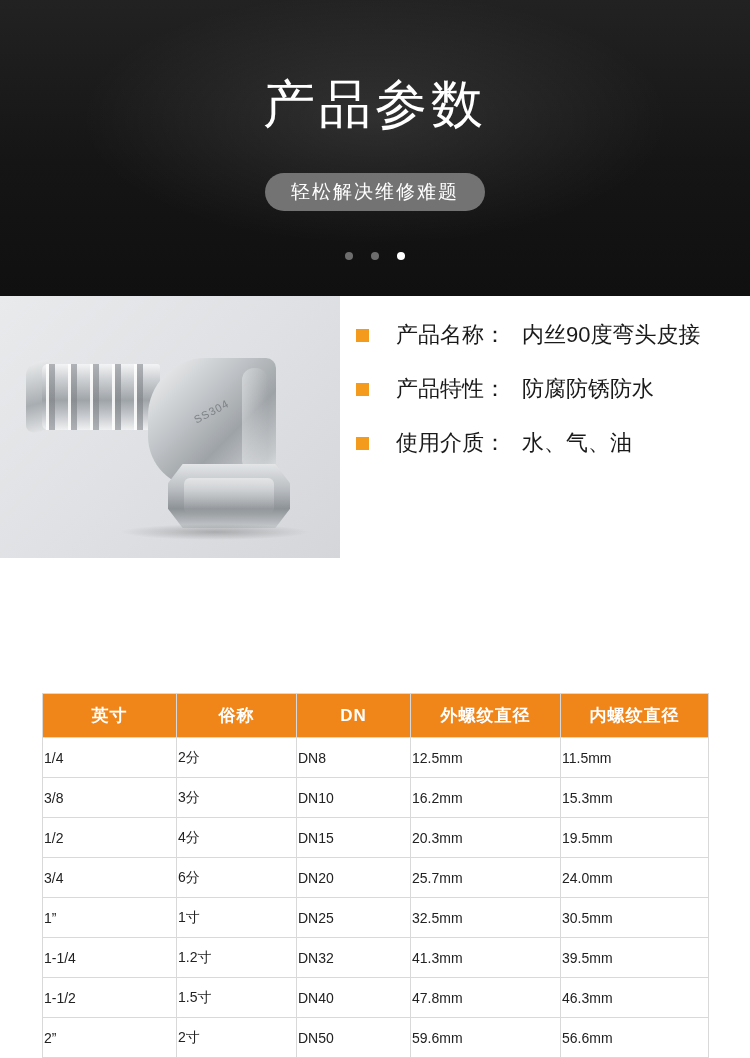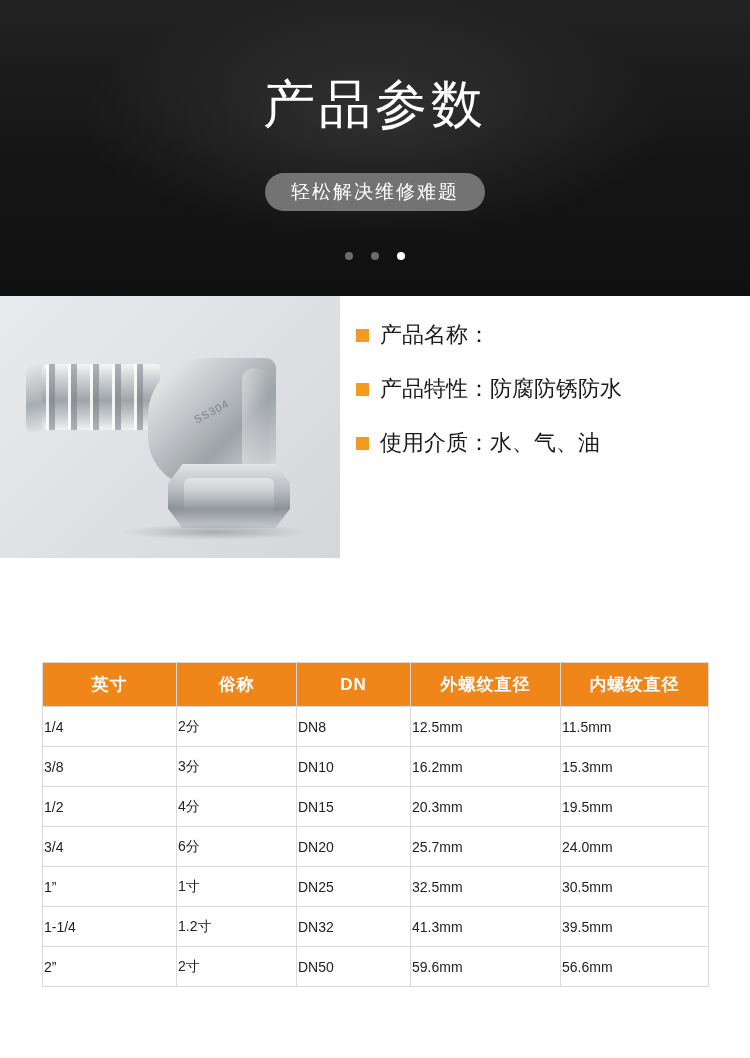--- a/index.html
+++ b/index.html
@@ -194,20 +194,21 @@
   .specs {
     position: absolute;
     left: 356px;
     top: 24px;
     width: 384px;
   }
   .spec-row {
     display: flex;
     align-items: flex-start;
     margin-bottom: 24px;
+    gap: 16px;
   }
   .bullet {
     width: 13px;
     height: 13px;
     background: #f49b1e;
     margin-top: 9px;
     margin-right: 11px;
     flex: 0 0 auto;
   }
   .spec-label {
@@ -220,21 +221,21 @@
     font-size: 22px;
     color: #1a1a1a;
     line-height: 30px;
     white-space: nowrap;
   }
 
   
   .table-wrap {
     position: absolute;
     left: 42px;
-    top: 662px;
+    top: 693px;
     width: 666px;
   }
   table.spec-table {
     border-collapse: collapse;
     width: 666px;
     table-layout: fixed;
   }
   table.spec-table th {
     background: #f08519;
     color: #ffffff;
@@ -284,20 +285,21 @@
       <div class="hex"></div>
       <div class="stamp">SS304</div>
       <div class="shadow"></div>
     </div>
   </div>
 
   <div class="specs">
     <div class="spec-row">
       <span class="bullet"></span>
       <span class="spec-label">产品名称：</span>
+      <span class="spec-value">内丝90度弯头皮接</span>
     </div>
     <div class="spec-row">
       <span class="bullet"></span>
       <span class="spec-label">产品特性：</span>
       <span class="spec-value">防腐防锈防水</span>
     </div>
     <div class="spec-row">
       <span class="bullet"></span>
       <span class="spec-label">使用介质：</span>
       <span class="spec-value">水、气、油</span>
@@ -360,20 +362,27 @@
         <td>30.5mm</td>
       </tr>
       <tr>
         <td>1-1/4</td>
         <td>1.2寸</td>
         <td>DN32</td>
         <td>41.3mm</td>
         <td>39.5mm</td>
       </tr>
       <tr>
+        <td>1-1/2</td>
+        <td>1.5寸</td>
+        <td>DN40</td>
+        <td>47.8mm</td>
+        <td>46.3mm</td>
+      </tr>
+      <tr>
         <td>2”</td>
         <td>2寸</td>
         <td>DN50</td>
         <td>59.6mm</td>
         <td>56.6mm</td>
       </tr>
     </tbody>
   </table>
 </div>
 

